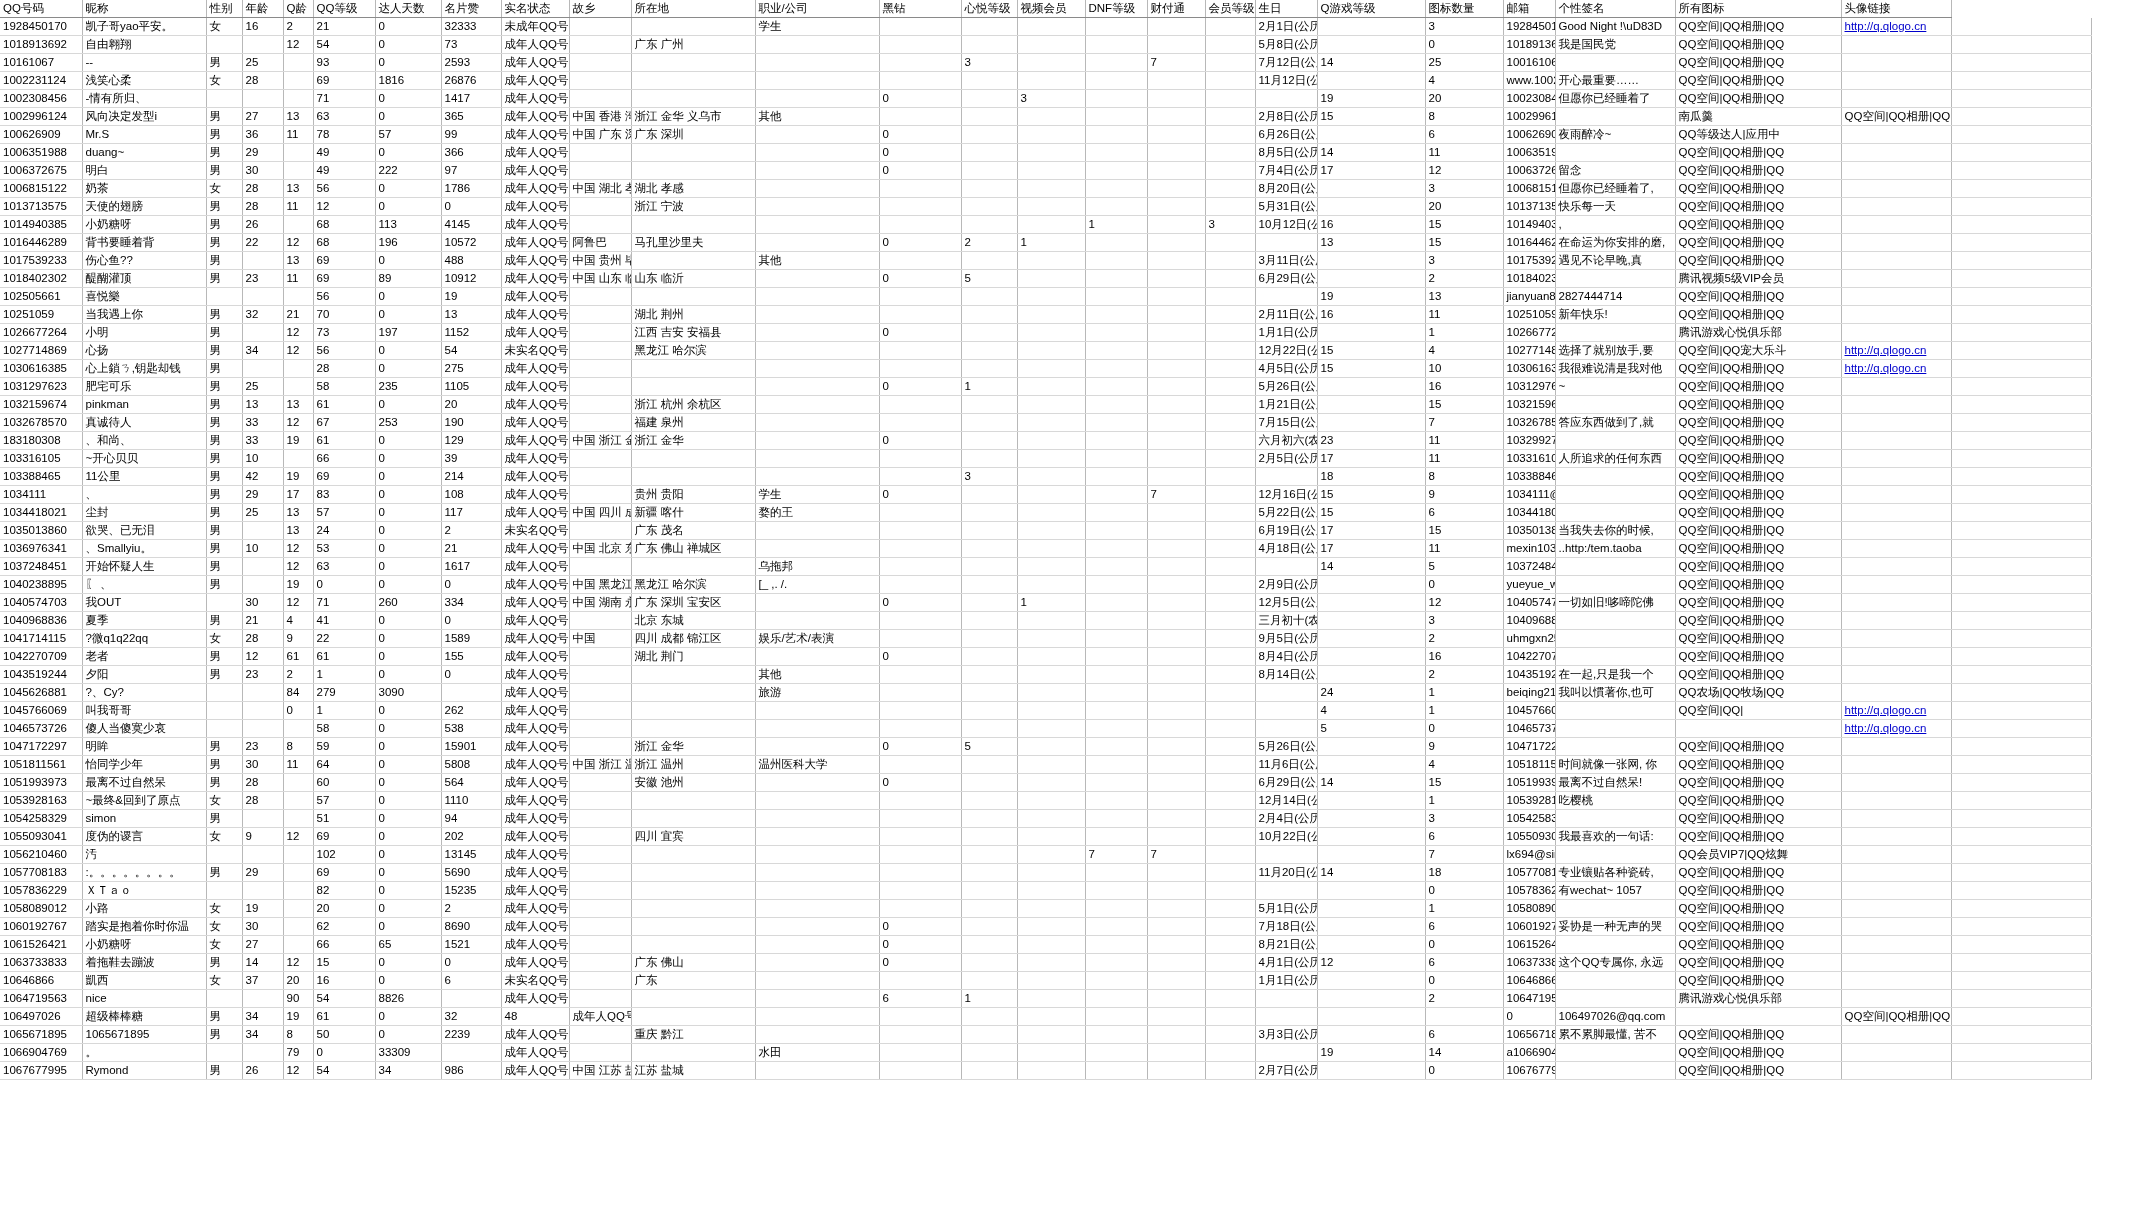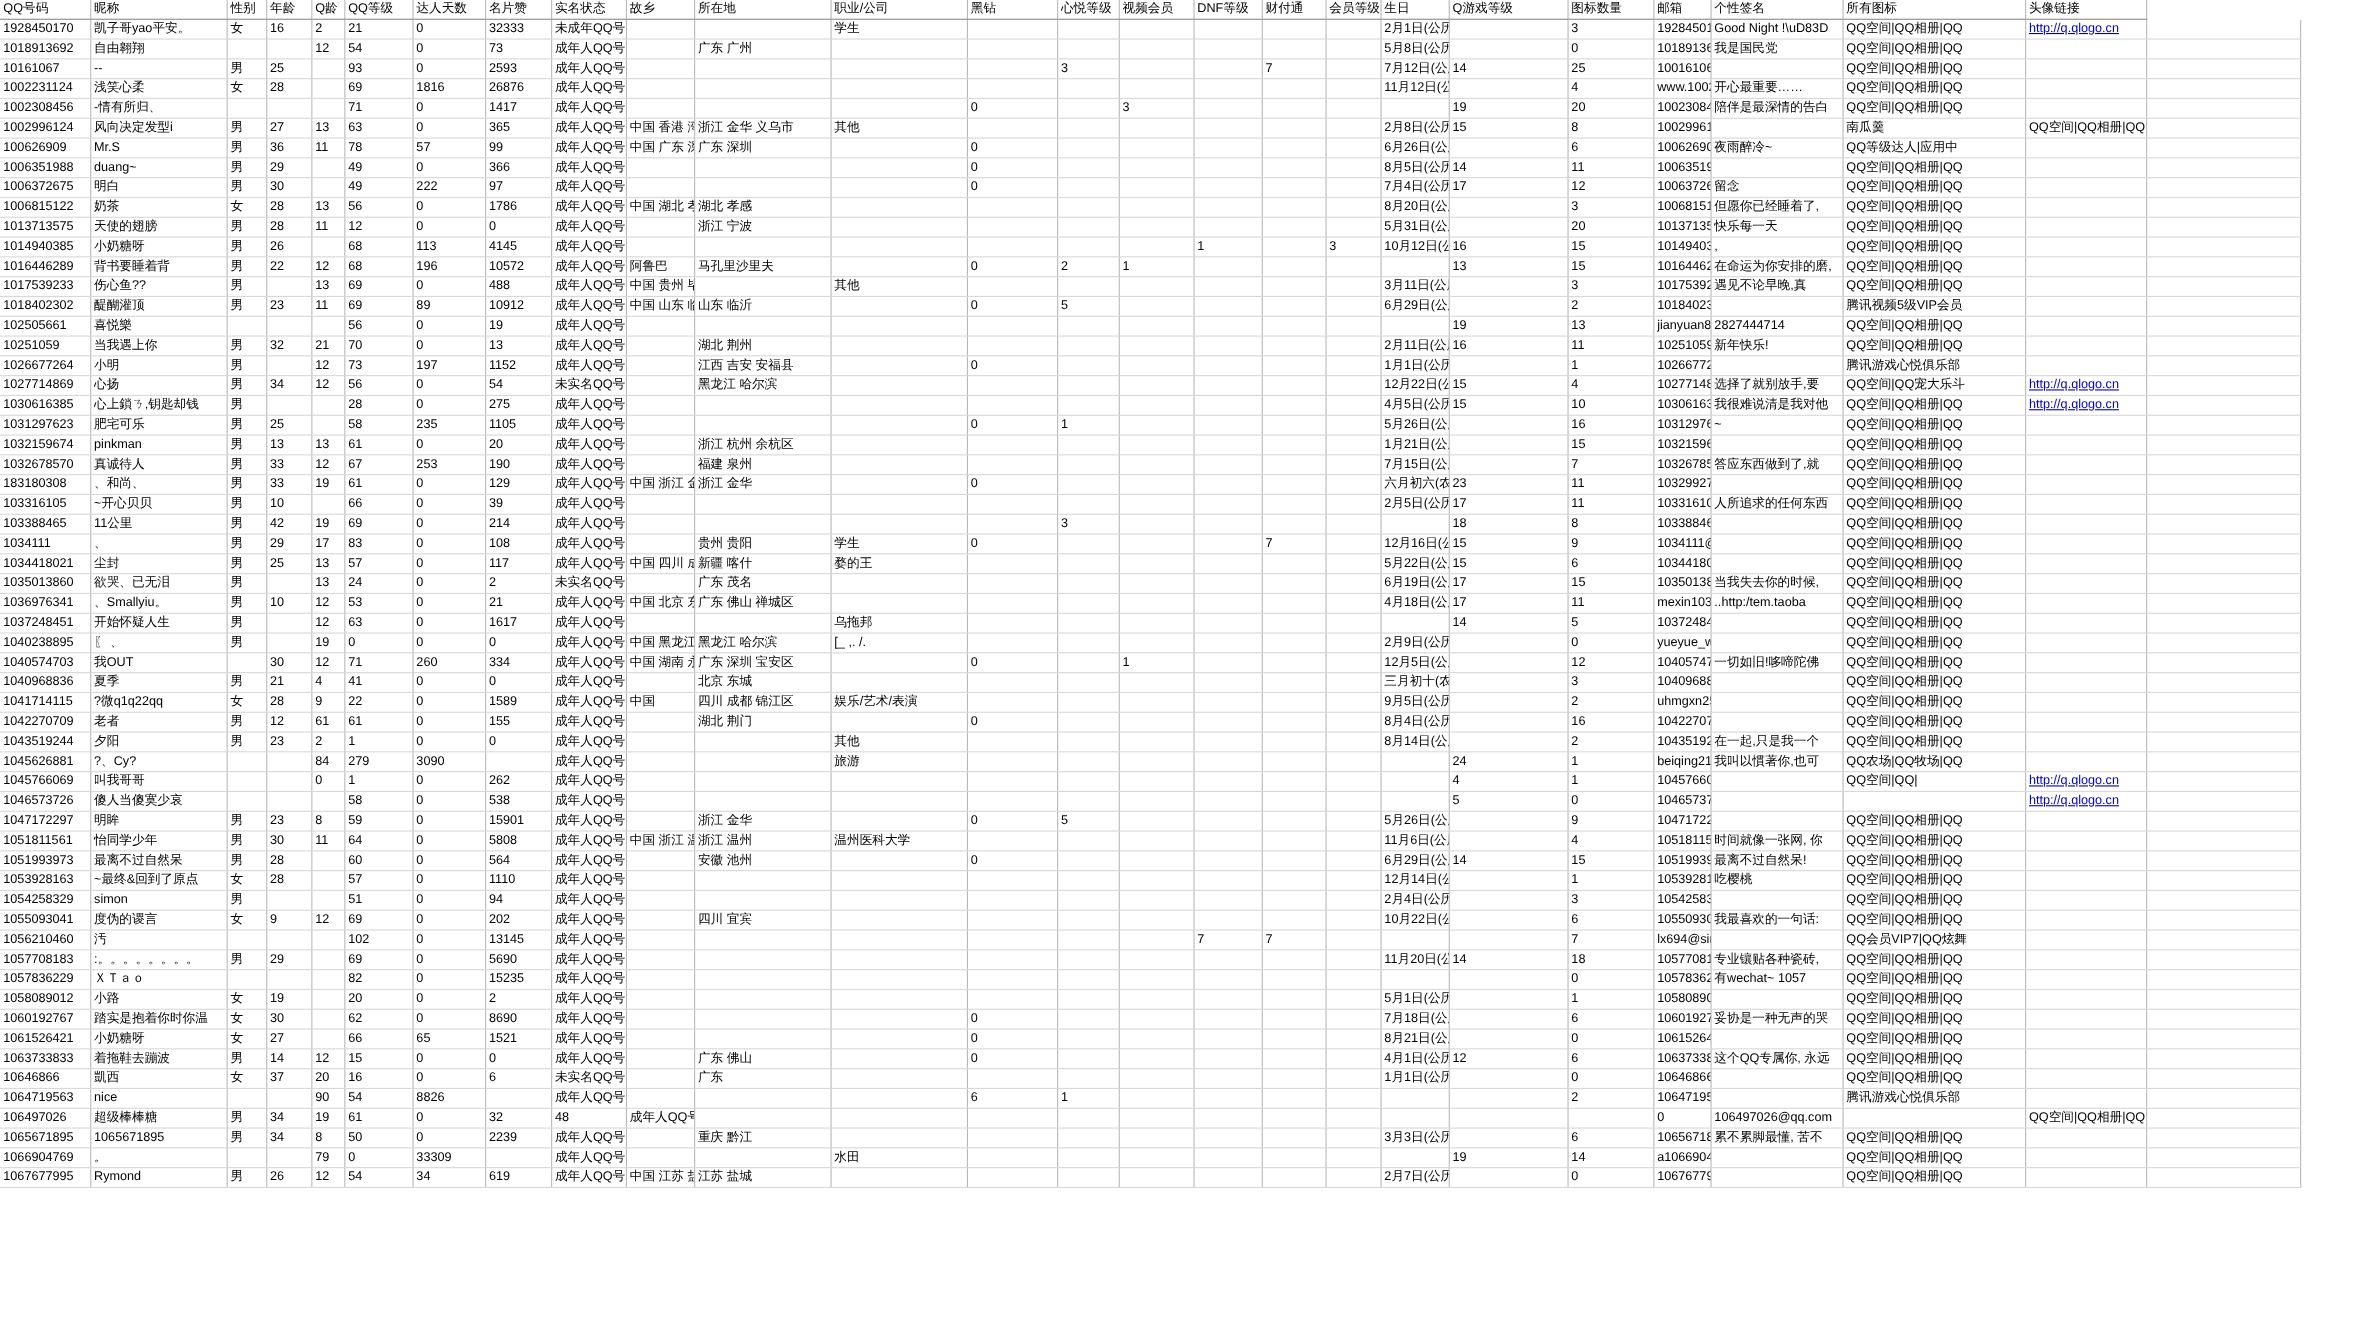--- a/index.html
+++ b/index.html
@@ -259,21 +259,21 @@
         <td>0</td>
         <td></td>
         <td>3</td>
         <td></td>
         <td></td>
         <td></td>
         <td></td>
         <td>19</td>
         <td>20</td>
         <td>1002308456@qq.co</td>
-        <td>陪伴是最深情的告白</td>
+        <td>但愿你已经睡着了</td>
         <td>QQ空间|QQ相册|QQ</td>
         <td></td>
         <td></td>
       </tr>
       <tr>
         <td>1002996124</td>
         <td>风向决定发型i</td>
         <td>男</td>
         <td>27</td>
         <td>13</td>
@@ -1756,21 +1756,21 @@
         <td></td>
       </tr>
       <tr>
         <td>1067677995</td>
         <td>Rymond</td>
         <td>男</td>
         <td>26</td>
         <td>12</td>
         <td>54</td>
         <td>34</td>
-        <td>619</td>
+        <td>986</td>
         <td>成年人QQ号</td>
         <td>中国 江苏 盐城</td>
         <td>江苏 盐城</td>
         <td></td>
         <td></td>
         <td></td>
         <td></td>
         <td></td>
         <td></td>
         <td></td>

